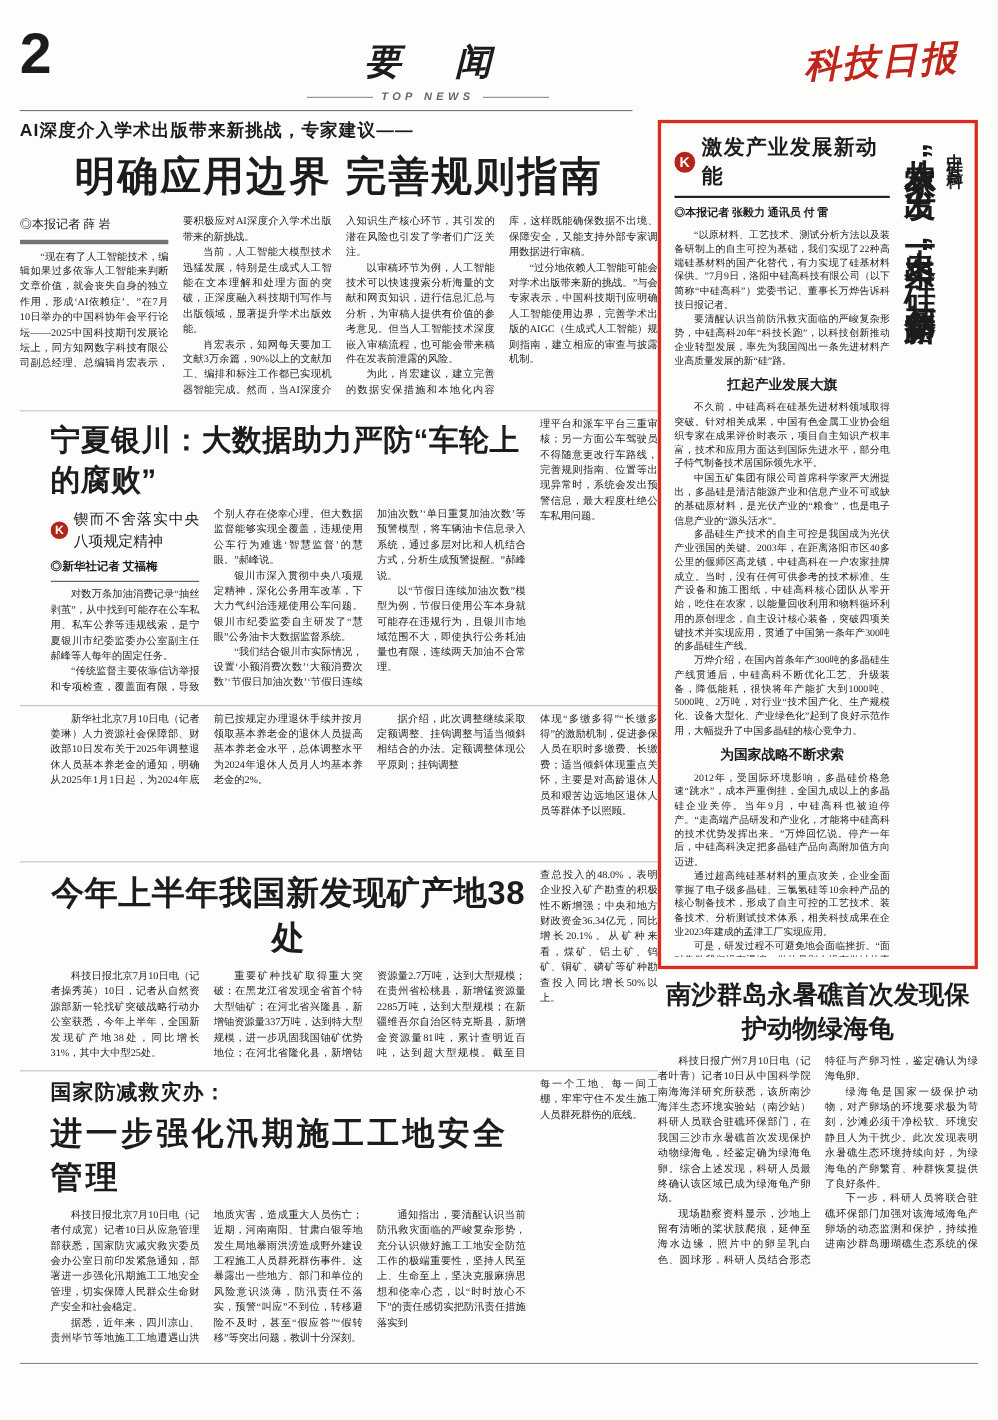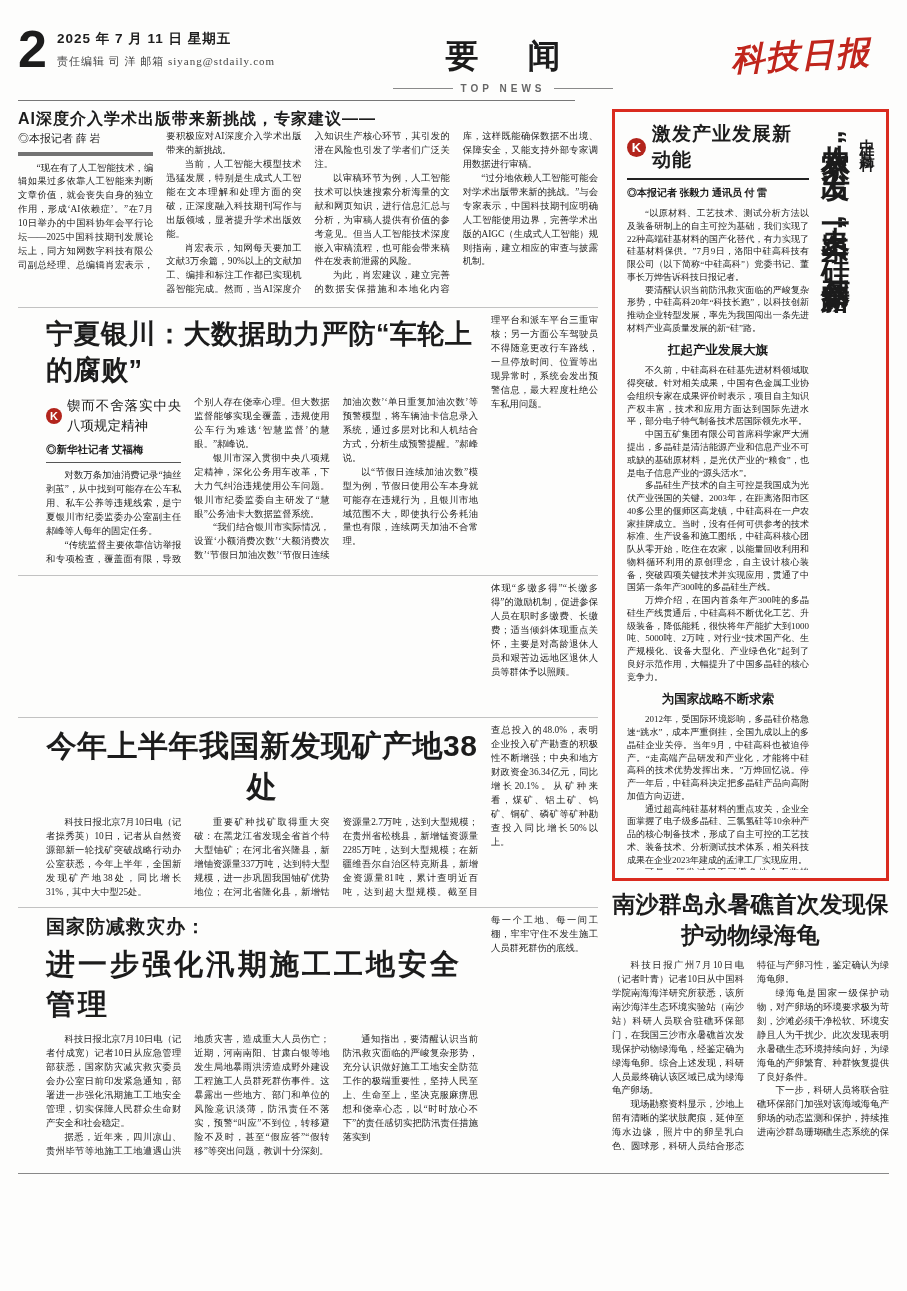--- a/index.html
+++ b/index.html
@@ -7,31 +7,31 @@
   .page { position:relative; width:907px; height:1291px; margin:0 auto; background:#fdfdfc;
           color:#1c1c1c; padding:26px 18px 8px; overflow:hidden; }
 
   
   .header { display:flex; justify-content:space-between; align-items:flex-start; height:72px; }
   .hdr-left { display:flex; gap:10px; align-items:flex-start; }
   .page-num { font-family:"Liberation Sans", sans-serif; font-weight:900; font-size:52px; line-height:0.9; }
   .hdr-meta { padding-top:4px; }
   .hdr-date { font-family:"Liberation Sans", sans-serif; font-weight:bold; font-size:13.5px; letter-spacing:1px; }
   .hdr-editor { font-size:11px; color:#444; margin-top:6px; letter-spacing:1px; }
-  .section-block { text-align:center; margin-top:8px; width:220px; }
+  .section-block { text-align:center; margin-top:8px; width:220px;font-style:italic; }
   .section-cn { font-family:"Liberation Sans", sans-serif; font-weight:900; font-size:33px; letter-spacing:20px; text-indent:20px; }
   .section-en-row { display:flex; align-items:center; gap:8px; margin-top:4px; }
   .section-en-row .line { flex:1; border-top:1.5px solid #8a8a8a; }
   .section-en { font-family:"Liberation Sans", sans-serif; font-weight:bold; font-size:10px; letter-spacing:4px; color:#666; }
   .masthead { font-family:"DejaVu Serif", serif; font-style:italic; font-weight:bold; font-size:33px;
               color:#c0251c; transform:rotate(-3deg); margin:8px 18px 0 0; letter-spacing:2px; }
   .hdr-rule { border-top:1.5px solid #777; margin:2px 0 8px; width:64%; }
 
   
-  .content { display:flex; gap:14px; }
+  .content { display:flex; }
   .left-col { width:580px; }
   .right-col { flex:1; }
 
   .divider { border-top:1px solid #c2c2c2; margin:7px 0 6px; }
 
   
   .bodytext { font-size:9.3px; line-height:1.5; text-align:justify; overflow:hidden; }
   .bodytext p { text-indent:2em; }
   .cols-4 { column-count:4; column-gap:13px; }
   .cols-3 { column-count:3; column-gap:13px; }
@@ -82,43 +82,40 @@
   .bottom-strip { border-top:1px solid #888; margin-top:8px; padding-top:7px; height:158px; }
 </style>
 </head>
 <body>
 
 <div class="page">
 
   <div class="header">
     <div class="hdr-left">
       <div class="page-num">2</div>
-      <div class="hdr-meta">
-        <div class="hdr-date">2025 年 7 月 11 日 星期五</div>
-        <div class="hdr-editor">责任编辑 司 洋  邮箱 siyang@stdaily.com</div>
-      </div>
     </div>
     <div class="section-block">
       <div class="section-cn">要 闻</div>
       <div class="section-en-row">
         <span class="line"></span>
         <span class="section-en">TOP NEWS</span>
         <span class="line"></span>
       </div>
     </div>
     <div class="masthead">科技日报</div>
   </div>
   <div class="hdr-rule"></div>
 
   <div class="content">
 
     <div class="left-col">
 
       <div>
         <div class="kicker">AI深度介入学术出版带来新挑战，专家建议——</div>
+        <div class="headline-xl">明确应用边界  完善规则指南</div>
         <div class="bodytext cols-4" style="height:170px;">
           <div class="byline-block">◎本报记者 薛 岩</div>
           <div style="display:contents"><p>“现在有了人工智能技术，编辑如果过多依靠人工智能来判断文章价值，就会丧失自身的独立作用，形成‘AI依赖症’。”在7月10日举办的中国科协年会平行论坛——2025中国科技期刊发展论坛上，同方知网数字科技有限公司副总经理、总编辑肖宏表示，要积极应对AI深度介入学术出版带来的新挑战。</p><p>当前，人工智能大模型技术迅猛发展，特别是生成式人工智能在文本理解和处理方面的突破，正深度融入科技期刊写作与出版领域，显著提升学术出版效能。</p><p>肖宏表示，知网每天要加工文献3万余篇，90%以上的文献加工、编排和标注工作都已实现机器智能完成。然而，当AI深度介入知识生产核心环节，其引发的潜在风险也引发了学者们广泛关注。</p><p>以审稿环节为例，人工智能技术可以快速搜索分析海量的文献和网页知识，进行信息汇总与分析，为审稿人提供有价值的参考意见。但当人工智能技术深度嵌入审稿流程，也可能会带来稿件在发表前泄露的风险。</p><p>为此，肖宏建议，建立完善的数据安保措施和本地化内容库，这样既能确保数据不出境、保障安全，又能支持外部专家调用数据进行审稿。</p><p>“过分地依赖人工智能可能会对学术出版带来新的挑战。”与会专家表示，中国科技期刊应明确人工智能使用边界，完善学术出版的AIGC（生成式人工智能）规则指南，建立相应的审查与披露机制。</p></div>
         </div>
       </div>
 
       <div class="divider"></div>
 
       <div class="row">
         <div class="main">
@@ -127,27 +124,30 @@
             <div class="badge-block">
               <div class="badge-row">
                 <span class="k-badge">K</span>
                 <span class="badge-title">锲而不舍落实中央八项规定精神</span>
               </div>
               <div class="byline2">◎新华社记者 艾福梅</div>
             </div>
             <div style="display:contents"><p>对数万条加油消费记录“抽丝剥茧”，从中找到可能存在公车私用、私车公养等违规线索，是宁夏银川市纪委监委办公室副主任郝峰等人每年的固定任务。</p><p>“传统监督主要依靠信访举报和专项检查，覆盖面有限，导致个别人存在侥幸心理。但大数据监督能够实现全覆盖，违规使用公车行为难逃‘智慧监督’的慧眼。”郝峰说。</p><p>银川市深入贯彻中央八项规定精神，深化公务用车改革，下大力气纠治违规使用公车问题。银川市纪委监委自主研发了“慧眼”公务油卡大数据监督系统。</p><p>“我们结合银川市实际情况，设置‘小额消费次数’‘大额消费次数’‘节假日加油次数’‘节假日连续加油次数’‘单日重复加油次数’等预警模型，将车辆油卡信息录入系统，通过多层对比和人机结合方式，分析生成预警提醒。”郝峰说。</p><p>以“节假日连续加油次数”模型为例，节假日使用公车本身就可能存在违规行为，且银川市地域范围不大，即使执行公务耗油量也有限，连续两天加油不合常理。</p></div>
           </div>
         </div>
-        <div class="side" style="height:218px;">理平台和派车平台三重审核；另一方面公车驾驶员不得随意更改行车路线，一旦停放时间、位置等出现异常时，系统会发出预警信息，最大程度杜绝公车私用问题。</div>
-      </div>
-
-      <div class="divider"></div>
-
-      <div class="row">
-        <div class="main">
+        <div class="side" style="height:218px;">理平台和派车平台三重审核；另一方面公车驾驶员不得随意更改行车路线，完善规则指南、位置等出现异常时，系统会发出预警信息，最大程度杜绝公车私用问题。</div>
+      </div>
+
+      <div class="divider"></div>
+
+      <div class="row">
+        <div class="main">
+          <div class="bodytext cols-3" style="height:86px;">
+            <div style="display:contents"><p>新华社北京7月10日电（记者姜琳）人力资源社会保障部、财政部10日发布关于2025年调整退休人员基本养老金的通知，明确从2025年1月1日起，为2024年底前已按规定办理退休手续并按月领取基本养老金的退休人员提高基本养老金水平，总体调整水平为2024年退休人员月人均基本养老金的2%。</p><p>据介绍，此次调整继续采取定额调整、挂钩调整与适当倾斜相结合的办法。定额调整体现公平原则；挂钩调整</p></div>
+          </div>
         </div>
         <div class="side" style="height:128px;">体现“多缴多得”“长缴多得”的激励机制，促进参保人员在职时多缴费、长缴费；适当倾斜体现重点关怀，主要是对高龄退休人员和艰苦边远地区退休人员等群体予以照顾。</div>
       </div>
 
       <div class="divider"></div>
 
       <div class="row">
         <div class="main">
           <div class="headline-lg" style="font-size:30px;text-align:center;">今年上半年我国新发现矿产地38处</div>
           <div class="bodytext cols-3" style="height:84px;">

